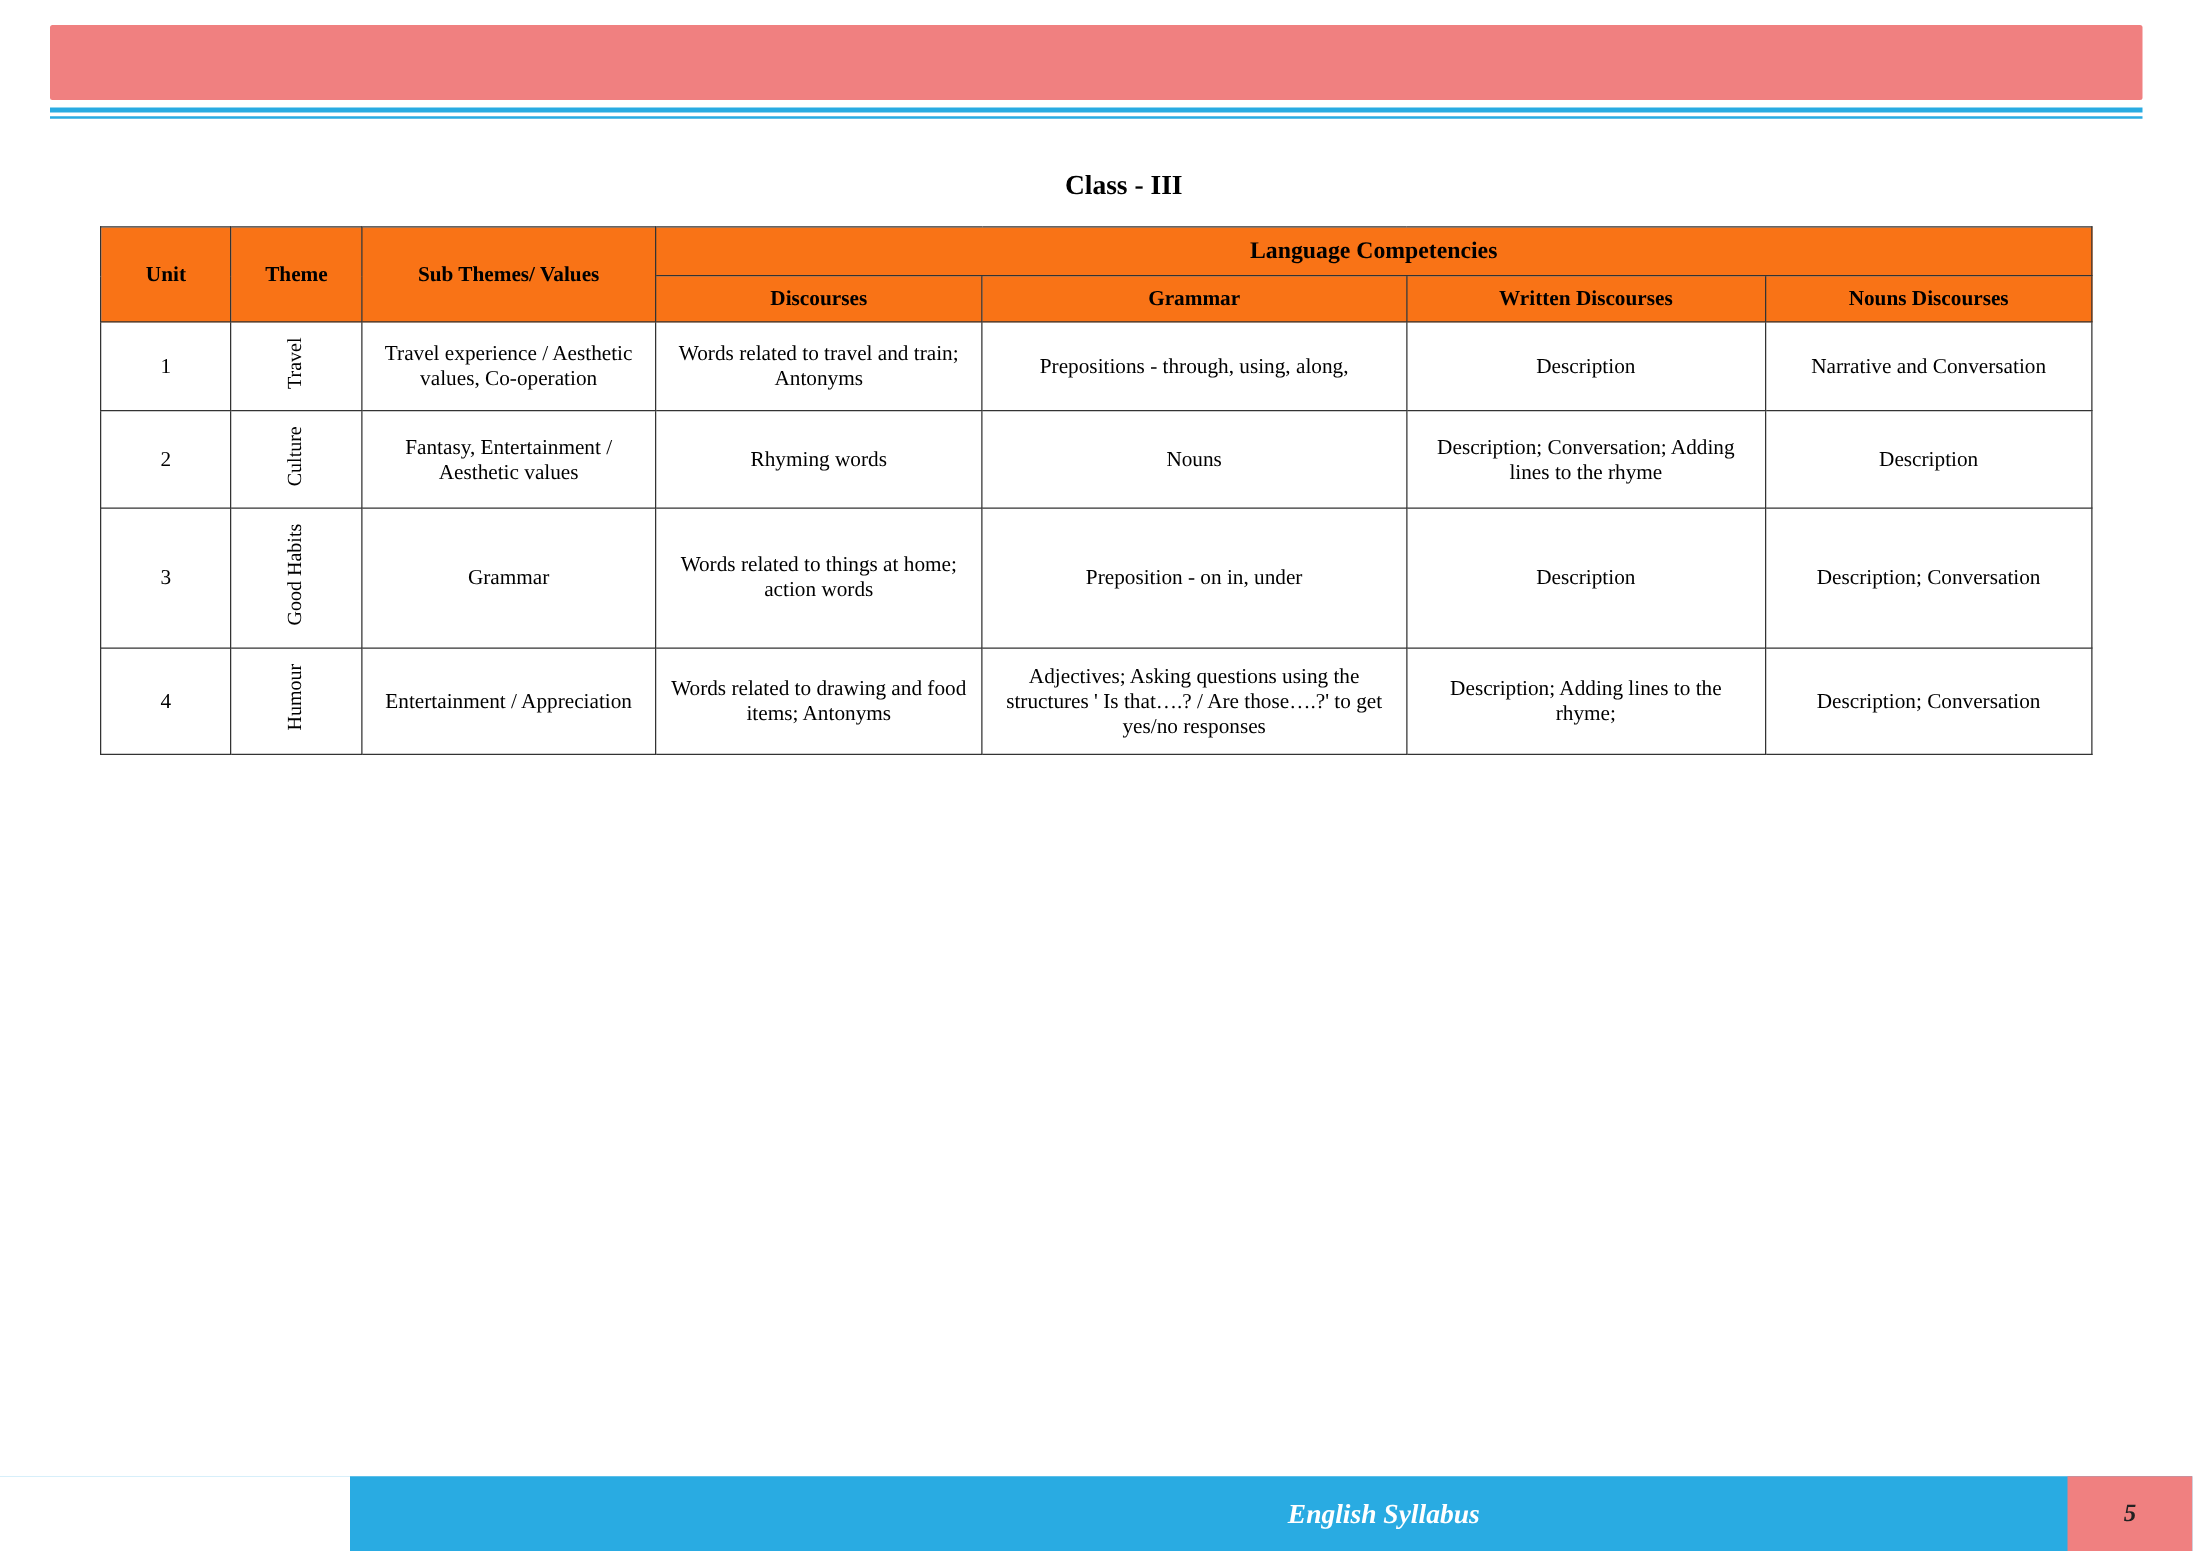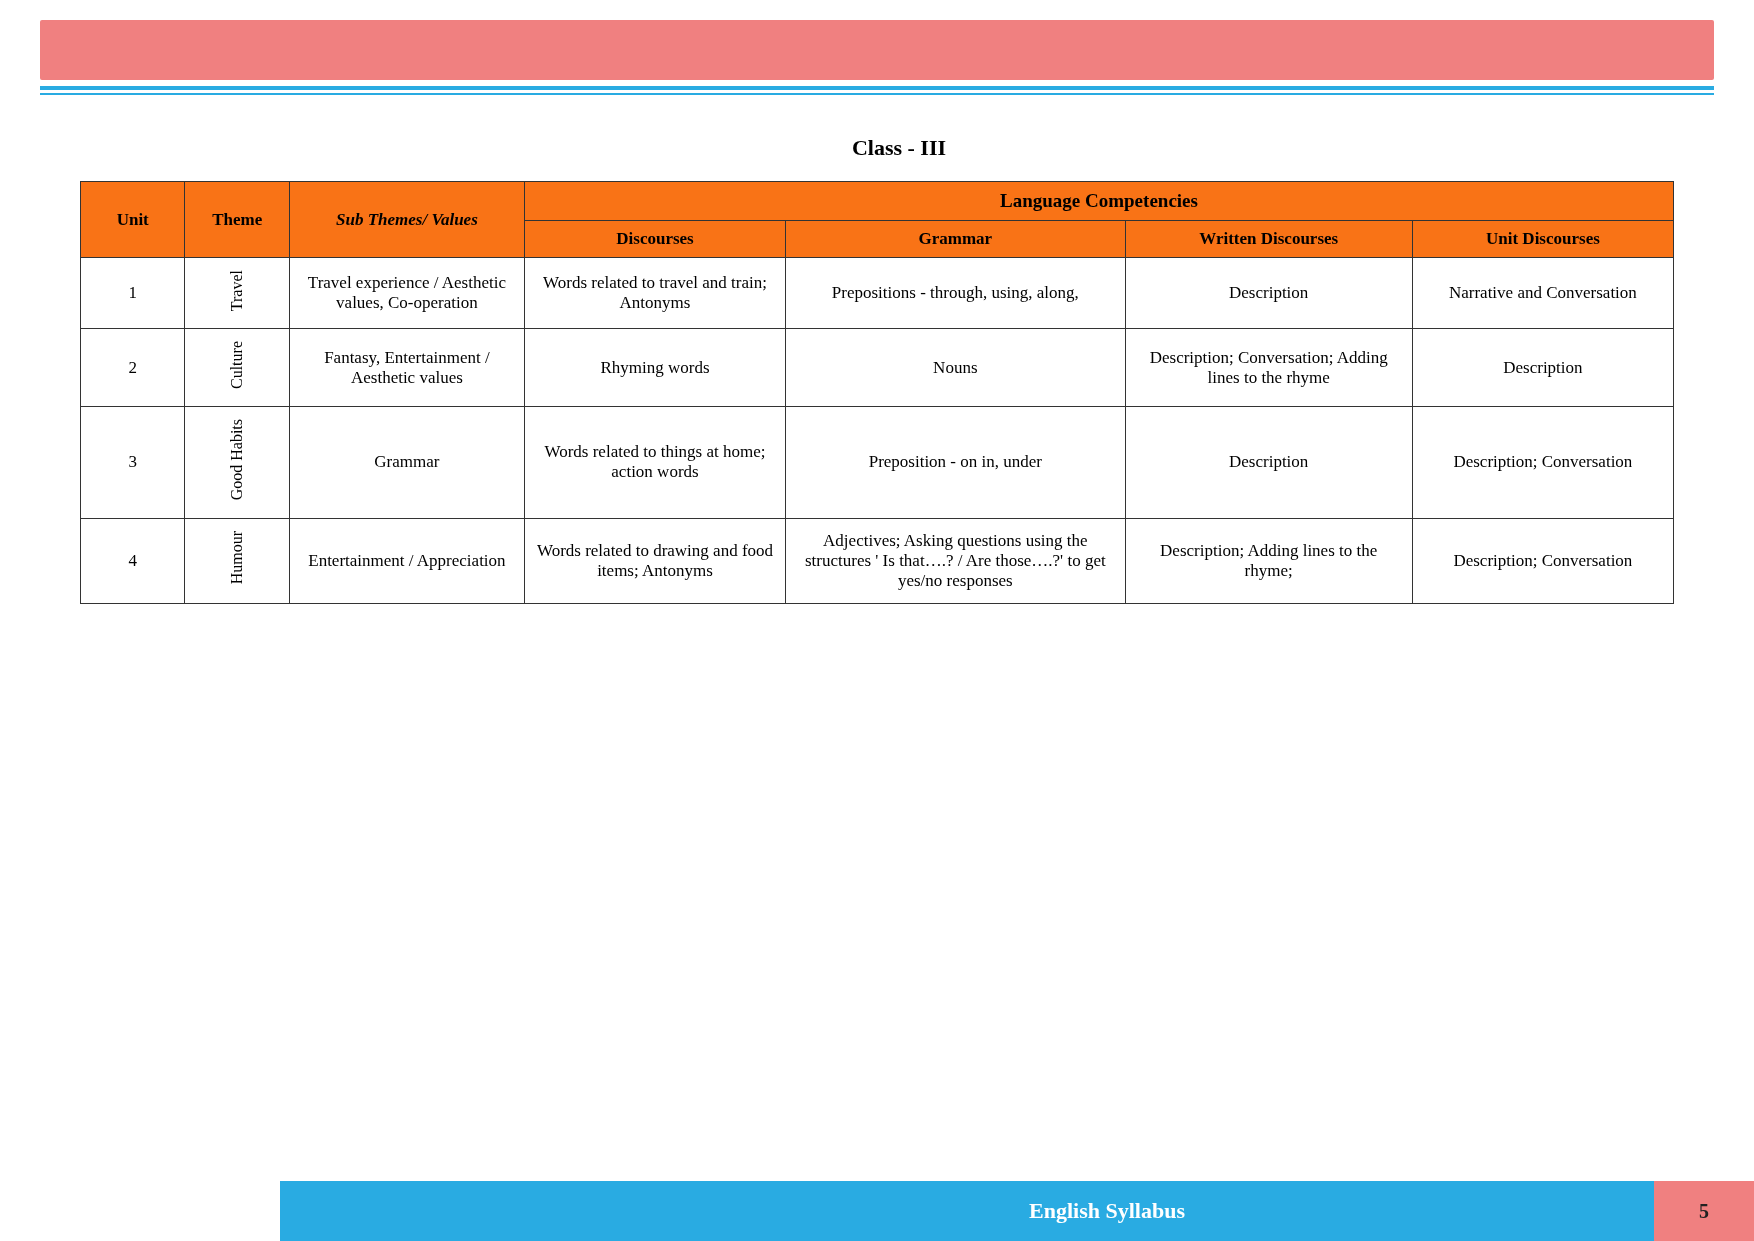--- a/index.html
+++ b/index.html
@@ -88,21 +88,20 @@
     .col-unit {
       width: 80px;
     }
 
     .col-theme {
       width: 80px;
     }
 
     .col-subtheme {
       width: 180px;
-      font-style: italic;
     }
 
     .col-vocab {
       width: 200px;
     }
 
     .col-grammar {
       width: 260px;
       text-align: center;
     }
@@ -117,20 +116,21 @@
 
     .footer-bar {
       position: absolute;
       bottom: 0;
       left: 0;
       right: 0;
       height: 60px;
       background: #29abe2;
       display: flex;
       align-items: center;
+      font-style: italic;
     }
 
     .footer-title {
       flex: 1;
       text-align: center;
       font-size: 22px;
       font-weight: bold;
       color: #ffffff;
       padding-left: 280px;
       font-family: Georgia, serif;
@@ -170,21 +170,21 @@
       <tr>
         <th class="col-unit" rowspan="2">Unit</th>
         <th class="col-theme" rowspan="2">Theme</th>
         <th class="col-subtheme" rowspan="2">Sub Themes/ Values</th>
         <th colspan="4" class="header-lang-comp">Language Competencies</th>
       </tr>
       <tr>
         <th class="col-vocab">Discourses</th>
         <th class="col-grammar">Grammar</th>
         <th class="col-written"><span>Written Discourses</span></th>
-        <th class="col-oral"><span>Unit Discourses</span></th>
+        <th class="col-oral"><span>Nouns Discourses</span></th>
       </tr>
     </thead>
     <tbody>
       <tr>
         <td>1</td>
         <td><span class="rotated-text">Travel</span></td>
         <td>Travel experience / Aesthetic  values, Co-operation</td>
         <td>Words related to travel and train; Antonyms</td>
         <td>Prepositions - through, using, along,</td>
         <td>Description</td>

